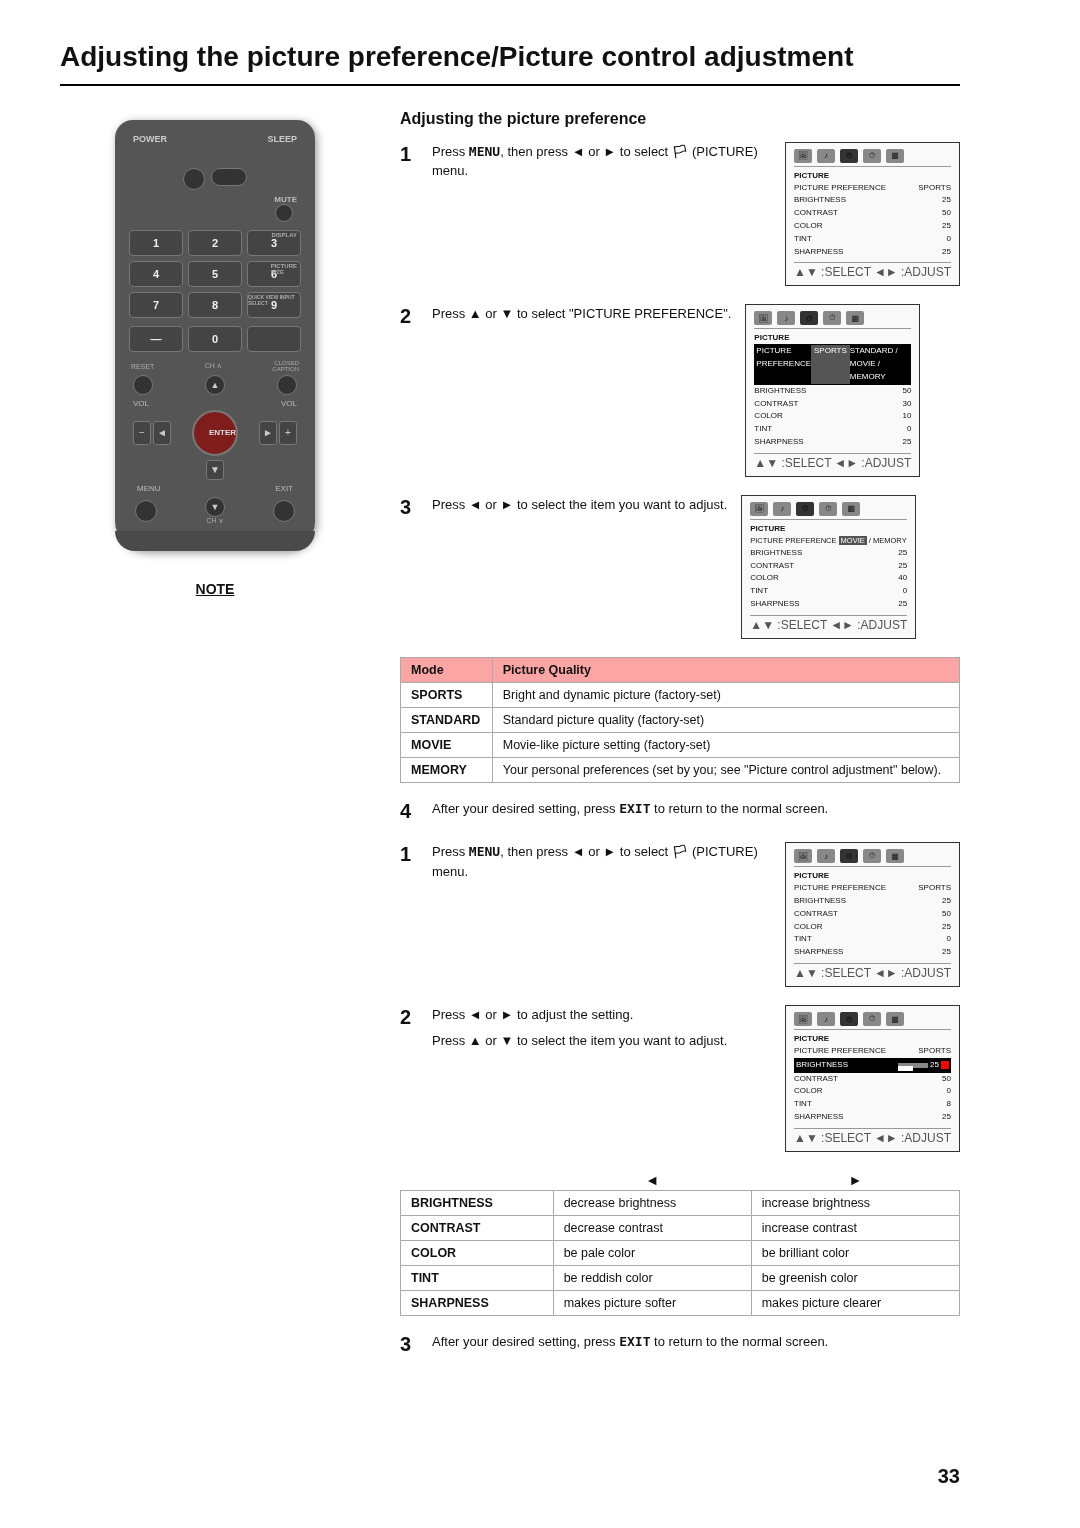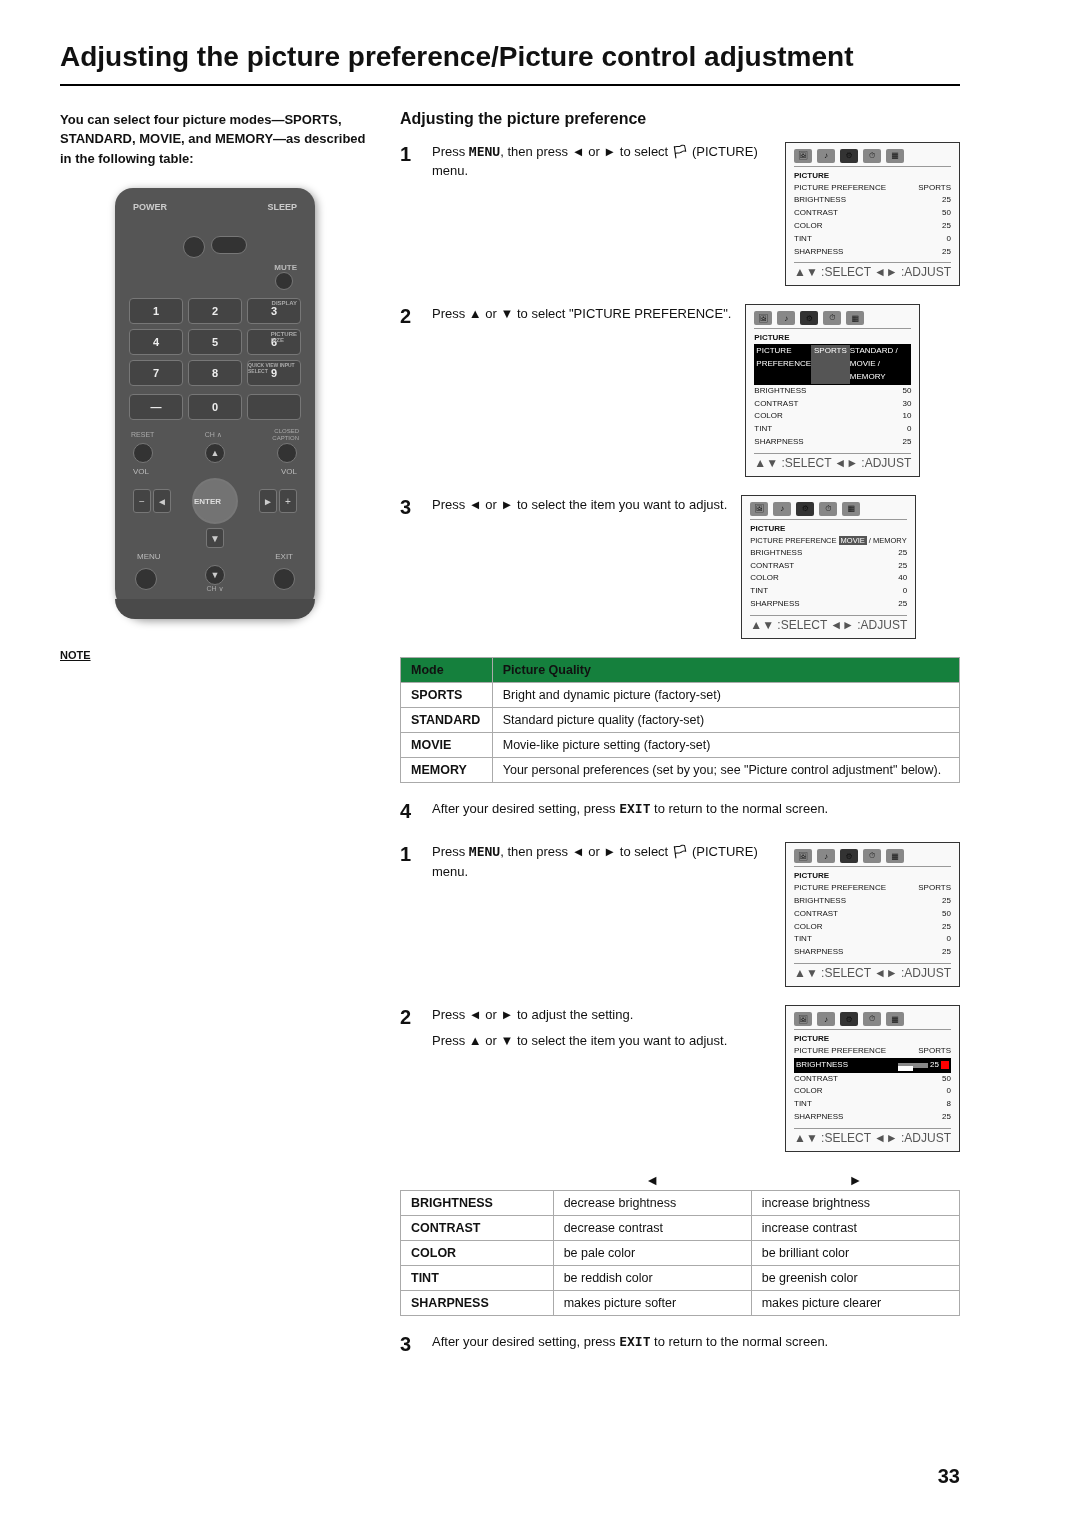--- a/index.html
+++ b/index.html
@@ -130,21 +130,22 @@
     .remote-row {
       display: flex;
       justify-content: center;
       gap: 6px;
       margin: 5px 0;
     }
 
     
     .note-box {
       margin-top: 20px;
-      font-size: 11px;
+      font-size: 14px;
+      text-align: center;
     }
 
     .note-box .note-title {
       font-weight: bold;
       text-decoration: underline;
       margin-bottom: 4px;
     }
 
     
     .right-col {
@@ -252,21 +253,21 @@
     }
 
     .modes-table th, .modes-table td {
       border: 1px solid #aaa;
       padding: 5px 10px;
       text-align: left;
       vertical-align: top;
     }
 
     .modes-table th {
-      background: #15803d;
+      background: #fca5a5;
       font-weight: bold;
       margin-top: 20px;
     }
 
     .modes-table td:first-child {
       font-weight: bold;
       white-space: nowrap;
     }
 
     
@@ -320,21 +321,20 @@
 </head>
 <body>
 
 <div class="page">
 
   <h1 class="main-title">Adjusting the picture preference/Picture control adjustment</h1>
 
   <div class="content-area">
 
     <div class="left-col">
-      <p class="intro-text">You can select four picture modes—SPORTS, STANDARD, MOVIE, and MEMORY—as described in the following table:</p>
 
       <div class="remote-container">
         <div class="remote">
 
           <div class="remote-top-bar">
             <span class="remote-label">POWER</span>
             <span class="remote-label">SLEEP</span>
           </div>
           <div class="remote-row">
             <div class="remote-btn-round"></div>
@@ -406,21 +406,21 @@
             <span style="color:#bbb; font-size:8px;">VOL</span>
             <span style="color:#bbb; font-size:8px;">VOL</span>
           </div>
 
           <div style="display:flex; align-items:center; justify-content:space-between; padding: 2px 4px;">
             <div style="display:flex; align-items:center; gap:2px;">
               <div style="width:18px;height:24px; background:#444; border:1px solid #777; border-radius:3px; display:flex; align-items:center; justify-content:center; color:#ccc; font-size:10px;">−</div>
               <div style="width:18px;height:24px; background:#444; border:1px solid #777; border-radius:3px; display:flex; align-items:center; justify-content:center; color:#ccc; font-size:10px;">◄</div>
             </div>
 
-            <div style="width:46px; height:46px; background:#737373; border-radius:50%; border:2px solid #777; display:flex; align-items:flex-start; justify-content:center; flex-direction:column;">
+            <div style="width:46px; height:46px; background:#7f1d1d; border-radius:50%; border:2px solid #777; display:flex; align-items:flex-end; justify-content:center; flex-direction:column;">
               <div style="color:#ddd; font-size:8px; font-weight:bold;">ENTER</div>
             </div>
 
             <div style="display:flex; align-items:center; gap:2px;">
               <div style="width:18px;height:24px; background:#444; border:1px solid #777; border-radius:3px; display:flex; align-items:center; justify-content:center; color:#ccc; font-size:10px;">►</div>
               <div style="width:18px;height:24px; background:#444; border:1px solid #777; border-radius:3px; display:flex; align-items:center; justify-content:center; color:#ccc; font-size:10px;">+</div>
             </div>
           </div>
 
           <div style="display:flex; justify-content:center; margin: 2px 0;">

